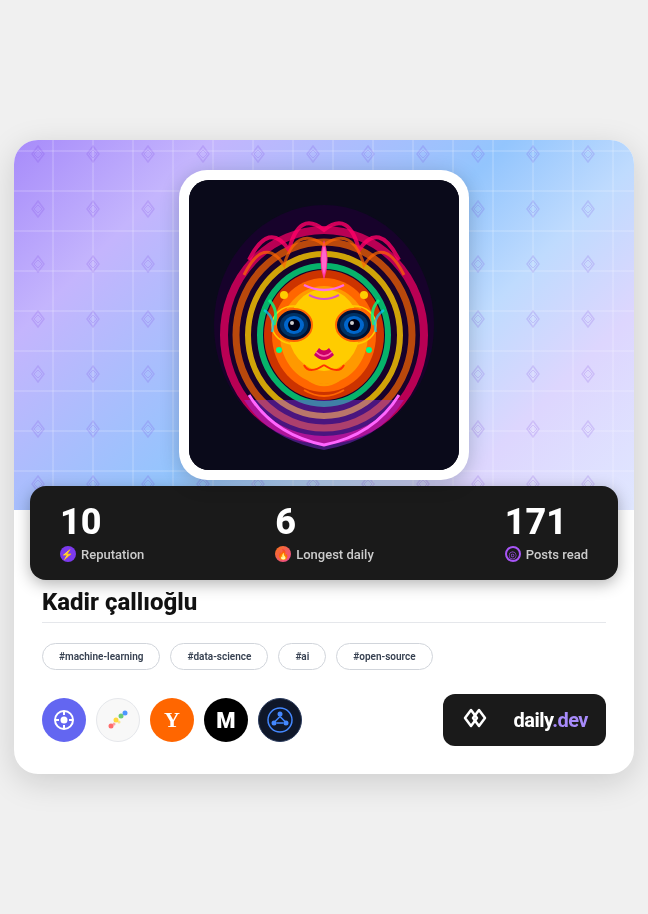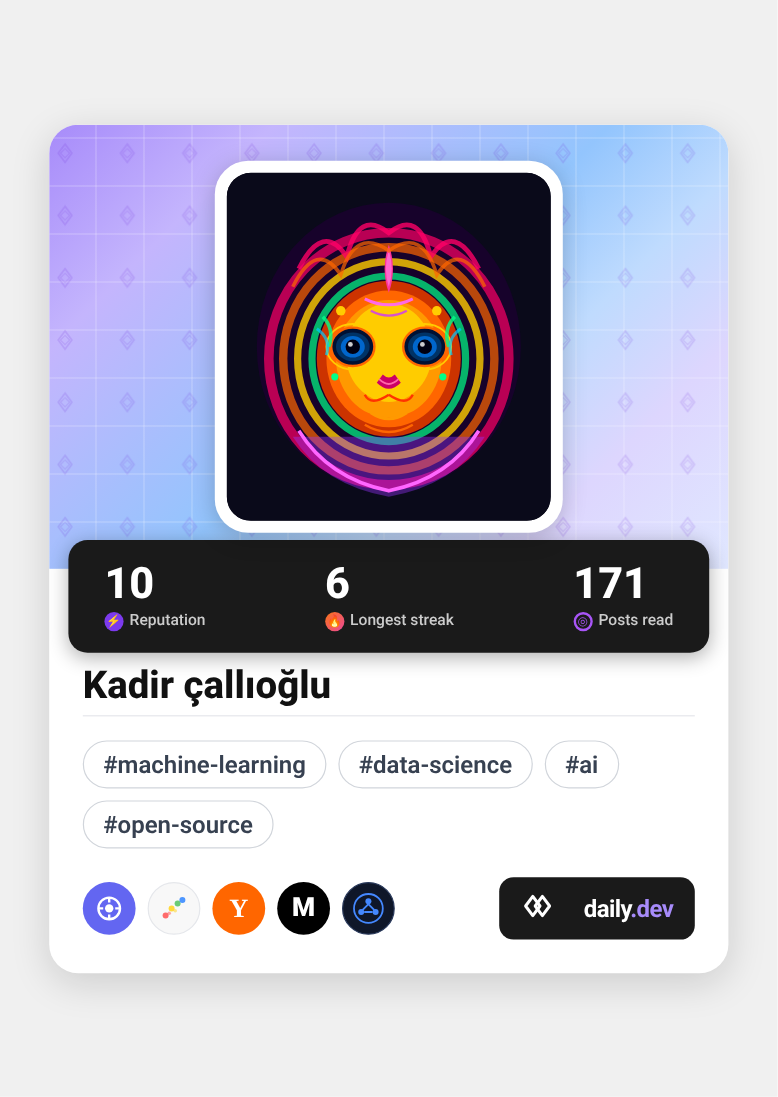--- a/index.html
+++ b/index.html
@@ -8,21 +8,21 @@
       width: 648px;
       height: 914px;
       background: #f0f0f0;
       display: flex;
       align-items: center;
       justify-content: center;
       font-family: -apple-system, BlinkMacSystemFont, 'Segoe UI', Roboto, sans-serif;
     }
 
     .card {
-      width: 566px;
+      width: 620px;
       background: #ffffff;
       border-radius: 24px;
       overflow: hidden;
       box-shadow: 0 8px 32px rgba(0,0,0,0.15);
     }
 
     
     .banner {
       width: 100%;
       height: 370px;
@@ -148,21 +148,21 @@
       background: transparent;
     }
 
     
     .profile-info {
       padding: 0 28px 8px 28px;
       transform: translateY(-16px);
     }
 
     .profile-name {
-      font-size: 32px;
+      font-size: 24px;
       font-weight: 800;
       color: #111111;
       margin-bottom: 6px;
     }
 
     .profile-meta {
       font-size: 15px;
       color: #888888;
       font-weight: 400;
       margin-bottom: 20px;
@@ -179,21 +179,21 @@
       display: flex;
       flex-wrap: wrap;
       gap: 10px;
       margin-bottom: 24px;
     }
 
     .tag {
       border: 1.5px solid #d1d5db;
       border-radius: 999px;
       padding: 7px 16px;
-      font-size: 20px;
+      font-size: 10px;
       font-weight: 600;
       color: #374151;
       background: white;
     }
 
     
     .bottom-row {
       display: flex;
       align-items: center;
       justify-content: space-between;
@@ -356,21 +356,21 @@
       <span class="stat-number">10</span>
       <div class="stat-label">
         <div class="stat-icon icon-rep">⚡</div>
         <span>Reputation</span>
       </div>
     </div>
     <div class="stat-item">
       <span class="stat-number">6</span>
       <div class="stat-label">
         <div class="stat-icon icon-streak">🔥</div>
-        <span>Longest streak</span>
+        <span>Longest daily</span>
       </div>
     </div>
     <div class="stat-item">
       <span class="stat-number">171</span>
       <div class="stat-label">
         <div class="stat-icon icon-posts">◎</div>
         <span>Posts read</span>
       </div>
     </div>
   </div>

